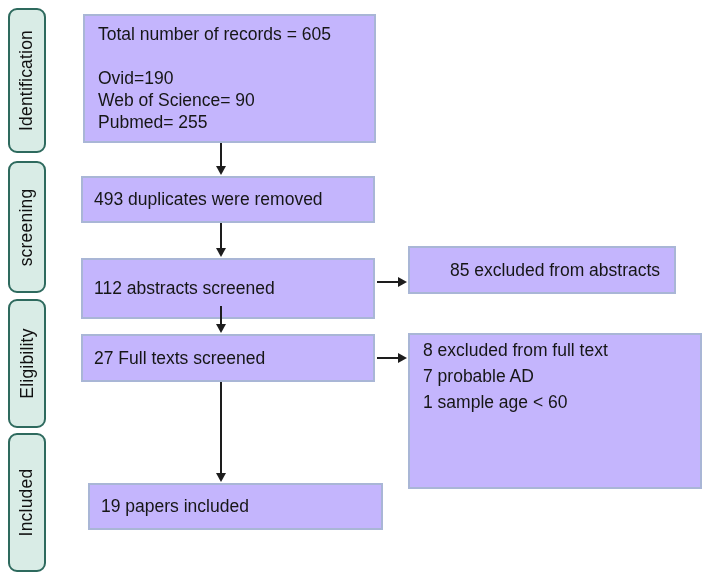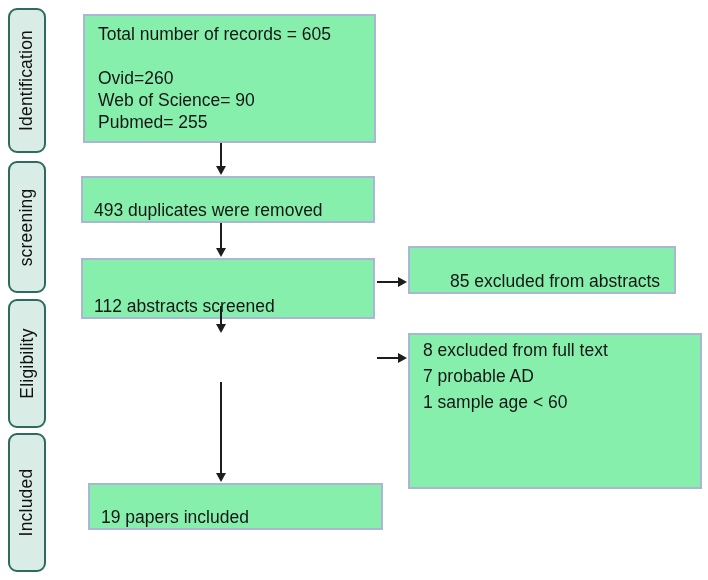--- a/index.html
+++ b/index.html
@@ -29,27 +29,27 @@
     transform: rotate(-90deg);
     white-space: nowrap;
     font-size: 17.5px;
     color: #101010;
     letter-spacing: 0.2px;
   }
 
   
   .fbox {
     position: absolute;
-    background: #86efac;
+    background: #c4b5fd;
     border: 2px solid #a9b6d6;
     box-sizing: border-box;
     color: #161616;
     font-size: 17.5px;
   }
-  .single { display: flex; align-items: flex-end; padding-left: 11px; }
+  .single { display: flex; align-items: center; padding-left: 11px; }
   .multi  { padding-left: 13px; }
   .box-records { padding-top: 7px; line-height: 22px; }
   .box-records .line { min-height: 22px; }
   .box-fulltext-excl { padding-top: 2px; line-height: 26px; }
   .box-fulltext-excl .line { min-height: 26px; }
 
   
   .arrow-down {
     position: absolute; width: 2px; background: #1d1d1d;
   }
@@ -85,37 +85,40 @@
   <div class="stage" style="top:299px; height:129px;">
     <span class="vtext">Eligibility</span>
   </div>
   <div class="stage" style="top:433px; height:139px;">
     <span class="vtext">Included</span>
   </div>
 
   <div class="fbox multi box-records" style="left:83px; top:14px; width:293px; height:129px;">
     <div class="line">Total number of records = 605</div>
     <div class="line"></div>
-    <div class="line">Ovid=260</div>
+    <div class="line">Ovid=190</div>
     <div class="line">Web of Science= 90</div>
     <div class="line">Pubmed= 255</div>
   </div>
 
   <div class="fbox single" style="left:81px; top:176px; width:294px; height:47px;">
     <span>493 duplicates were removed</span>
   </div>
 
   <div class="fbox single" style="left:81px; top:258px; width:294px; height:61px;">
     <span>112 abstracts screened</span>
   </div>
 
   <div class="fbox single" style="left:408px; top:246px; width:268px; height:48px;padding-left:40px;">
     <span>85 excluded from abstracts</span>
   </div>
 
+  <div class="fbox single" style="left:81px; top:334px; width:294px; height:48px;">
+    <span>27 Full texts screened</span>
+  </div>
 
   <div class="fbox multi box-fulltext-excl" style="left:408px; top:333px; width:294px; height:156px;">
     <div class="line">8 excluded from full text</div>
     <div class="line">7 probable AD</div>
     <div class="line">1 sample age &lt; 60</div>
   </div>
 
   <div class="fbox single" style="left:88px; top:483px; width:295px; height:47px;">
     <span>19 papers included</span>
   </div>

